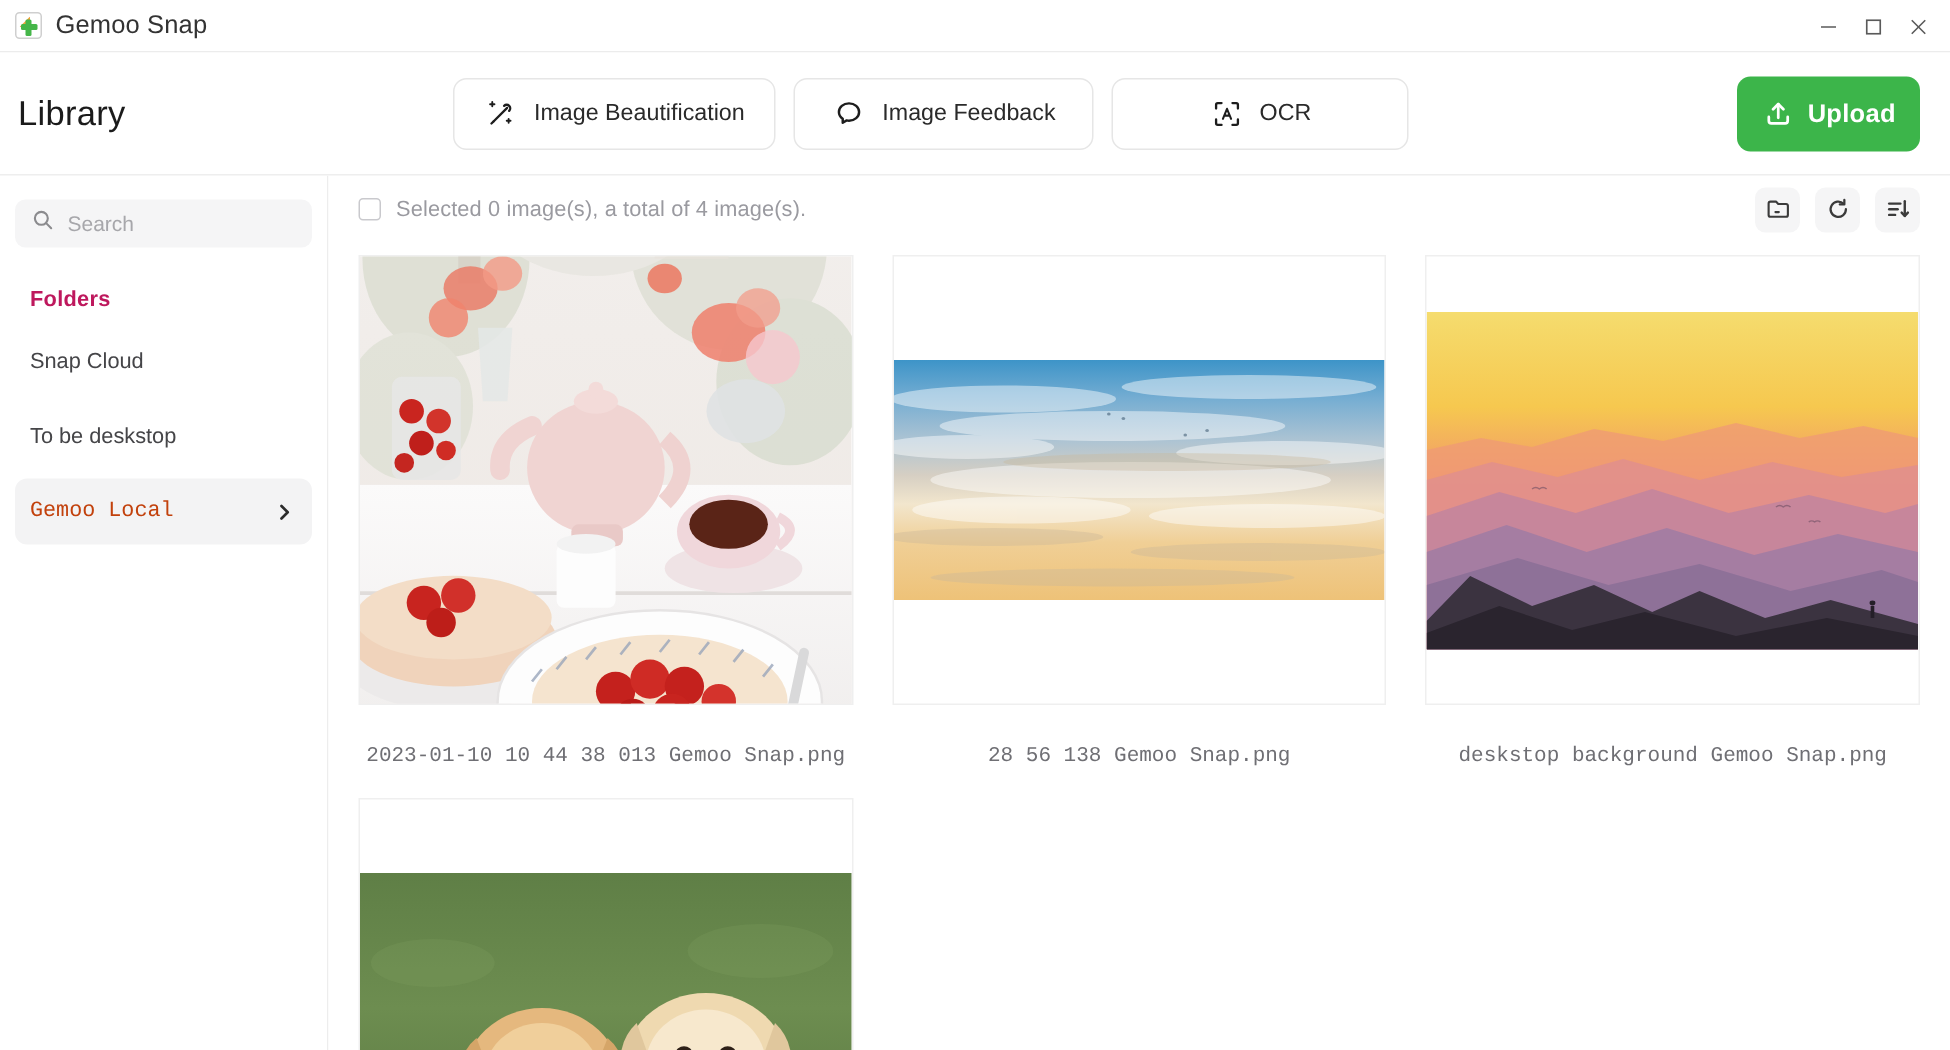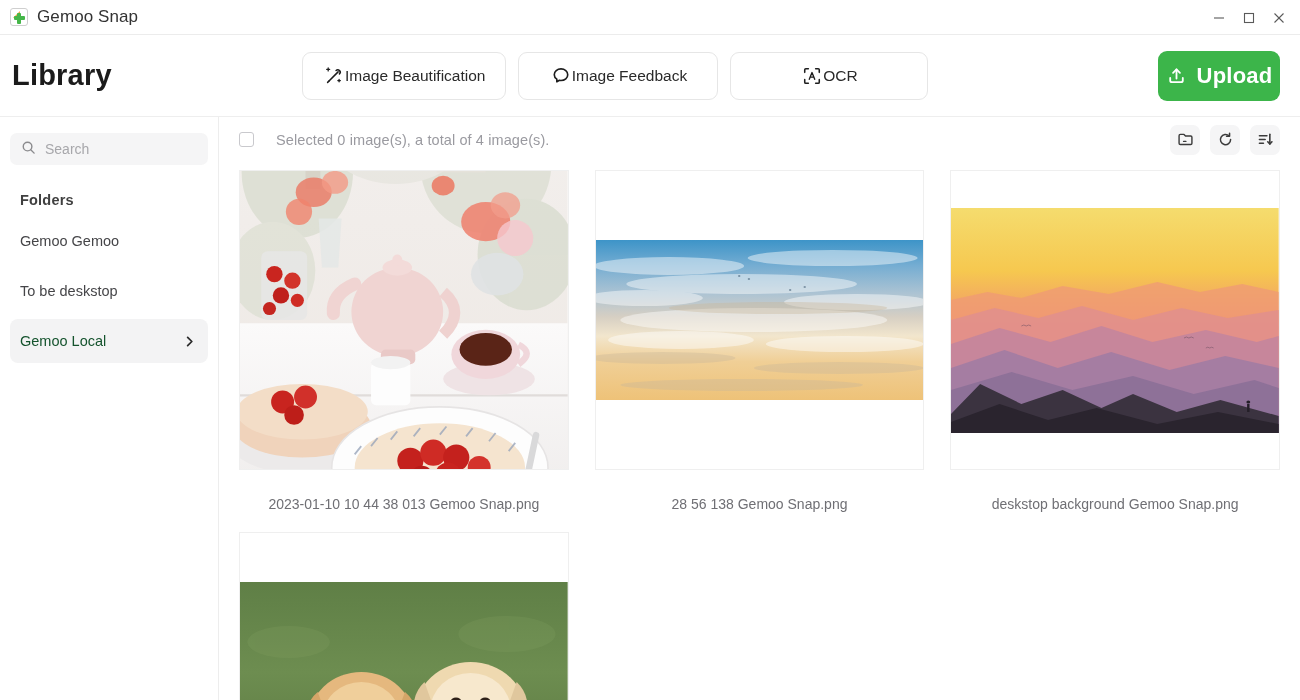--- a/index.html
+++ b/index.html
@@ -59,53 +59,54 @@
   .header {
     height: 82px;
     display: flex;
     align-items: center;
     background: #ffffff;
     border-bottom: 1px solid #eeeeee;
     padding: 0 20px 0 0;
     position: relative;
   }
   .page-title {
-    font-size: 29px;
+    font-size: 23px;
     color: #1b1b1b;
-    font-weight: 700;
+    font-weight: 400;
     margin-left: 12px;
     width: 290px;
     letter-spacing: .2px;
   }
   .tool-group { display: flex; gap: 12px; }
   .tool-btn {
     height: 48px;
     min-width: 200px;
     border: 1px solid #e6e6e6;
     border-radius: 9px;
     background: #fff;
     display: flex; align-items: center; justify-content: center;
+    gap: 11px;
     padding: 0 20px;
     font-size: 15.5px;
     color: #2a2a2a;
     white-space: nowrap;
   }
   .tool-btn.ocr { min-width: 198px; }
   .tool-ico { display: flex; align-items: center; justify-content: center; width: 22px; height: 22px; color: #1d1d1d; }
 
   .upload-btn {
     position: absolute;
     right: 20px;
     height: 50px;
     padding: 0 6px;
     border: none;
     border-radius: 9px;
     display: flex; align-items: center; justify-content: center; gap: 9px;
     color: #fff;
-    font-size: 22px;
+    font-size: 17px;
     font-weight: 600;
     letter-spacing: .2px;
     cursor: pointer;
     min-width: 122px;
   }
 
   
   .body { display: flex; height: 583px; }
 
   
@@ -126,50 +127,49 @@
   }
   .search-box svg { color: #8b8b8e; flex: 0 0 auto; }
   .search-input {
     border: none; outline: none; background: transparent;
     font-family: inherit; font-size: 14px; color: #333;
     width: 100%;
   }
   .search-input::placeholder { color: #a7a7ab; }
   .folders-label {
     font-size: 14.5px;
-    color: #404040;
+    color: #be185d;
     font-weight: 700;
     margin: 27px 0 0 10px;
     letter-spacing: .2px;
   }
   .folder-list { margin-top: 11px; }
   .folder-item {
     height: 44px;
     display: flex; align-items: center;
     padding: 0 12px 0 10px;
     border-radius: 8px;
     font-size: 14.5px;
     color: #454548;
     cursor: pointer;
     justify-content: space-between;
     margin-bottom: 6px;
   }
-  .folder-item.active { background: #f3f3f4; color: #14532d; }
+  .folder-item.active { background: #f3f3f4; color: #c2410c; font-family: Liberation Mono, monospace; }
   .folder-item .chev { color: #2b2b2b; display: flex; align-items: center; }
 
   
   .content { flex: 1; display: flex; flex-direction: column; background: #fff; min-width: 0; }
   .content-toolbar {
     height: 45px;
     display: flex;
     align-items: center;
     padding: 0 20px 0 20px;
     position: relative;
     flex: 0 0 auto;
-    gap: 12px;
   }
   .sel-check {
     width: 15px; height: 15px;
     border: 1.5px solid #c9c9cd;
     border-radius: 3px;
     background: #fff;
     margin-right: 10px;
     flex: 0 0 auto;
     cursor: pointer;
   }
@@ -204,20 +204,21 @@
   }
   .card .thumb { width: 100%; display: block; }
   .caption {
     text-align: center;
     font-size: 14px;
     color: #6f6f74;
     padding: 26px 4px 20px 4px;
     white-space: nowrap;
     overflow: hidden;
     text-overflow: ellipsis;
+    font-family: Liberation Mono, monospace;
   }
 
   
   .thumb-brunch { height: 300px; }
   .thumb-sky { height: 160px; }
   .thumb-mountain { height: 225px; }
   .thumb-dogs { height: 200px; }
 </style>
 </head>
 <body>
@@ -311,21 +312,21 @@
           <line x1="10.4" y1="10.4" x2="14" y2="14" stroke="currentColor" stroke-width="1.5" stroke-linecap="round"></line>
         </svg>
       </span>
       <input class="search-input" type="text" placeholder="Search" style="">
     </div>
 
     <div class="folders-label">Folders</div>
 
     <div class="folder-list">
       <div class="folder-item">
-        <span>Gemoo Gemoo</span>
+        <span>Snap Cloud</span>
       </div>
       <div class="folder-item">
         <span>To be deskstop</span>
       </div>
       <div class="folder-item active">
         <span>Gemoo Local</span>
         <span class="chev">
           <svg width="13" height="13" viewBox="0 0 14 14">
               <path d="M5 2.5 9.5 7 5 11.5" fill="none" stroke="currentColor" stroke-width="1.9" stroke-linecap="round" stroke-linejoin="round"></path>
             </svg>

